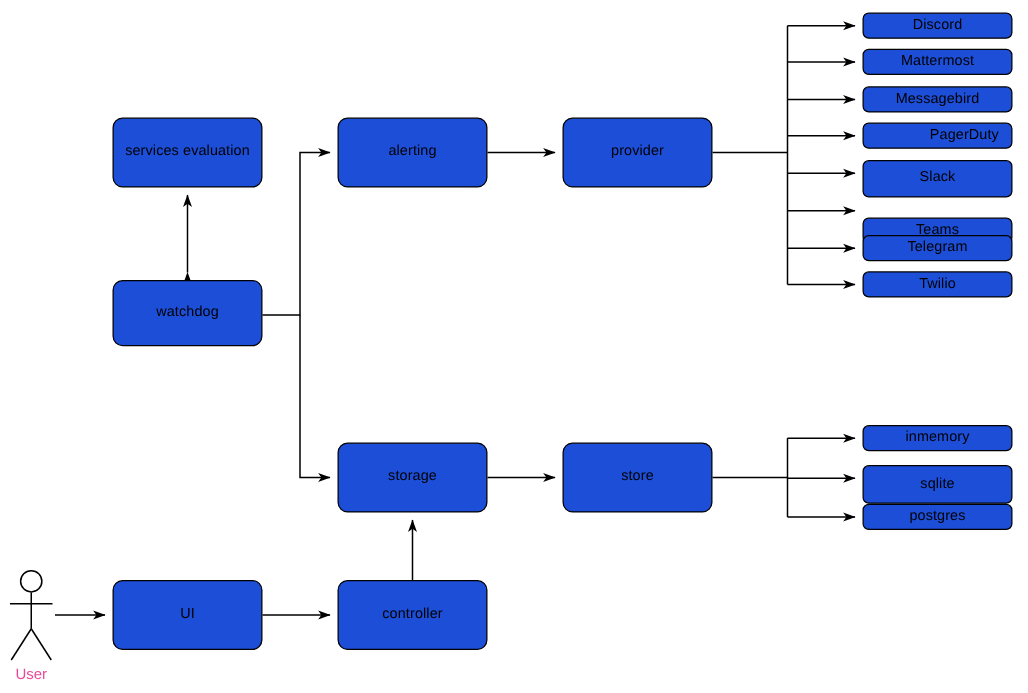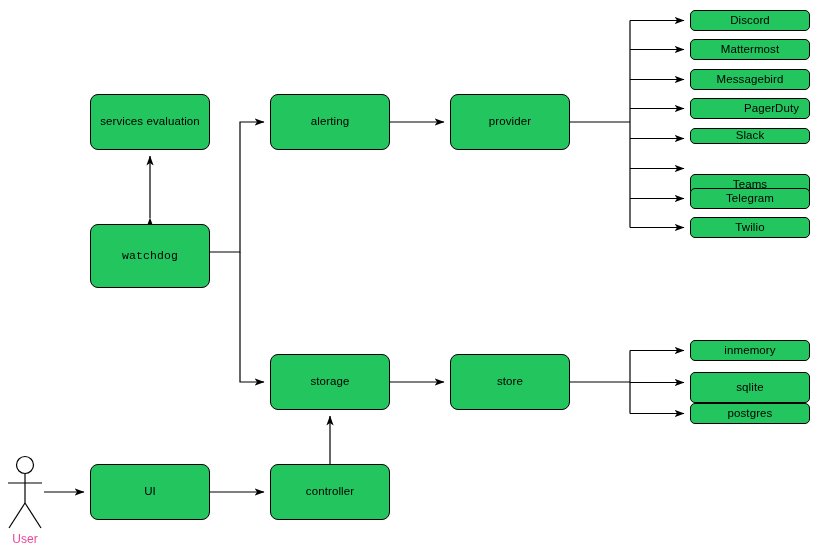--- a/index.html
+++ b/index.html
@@ -22,21 +22,21 @@
     position: absolute;
     left: 0;
     top: 0;
     width: 822px;
     height: 554px;
     pointer-events: none;
   }
   .node {
     position: absolute;
     box-sizing: border-box;
-    background: #22c55e;
+    background: #1d4ed8;
     border: 1px solid #000000;
     border-radius: 8px;
     display: flex;
     align-items: center;
     justify-content: center;
     text-align: center;
     color: #000000;
     font-size: 11.5px;
     line-height: 1.2;
     letter-spacing: 0.1px;
@@ -104,33 +104,33 @@
         <line x1="8" y1="483" x2="42" y2="483"></line>
         <line x1="25" y1="503" x2="9" y2="528"></line>
         <line x1="25" y1="503" x2="41" y2="528"></line>
       </g>
     </g>
   </svg>
 
   <div class="actor-label" style="left:0px; top:532px; width:50px;">User</div>
 
   <div class="node" style="left:90px;  top:94px;  width:120px; height:56px;">services evaluation</div>
-  <div class="node" style="left:90px;  top:224px; width:120px; height:64px;font-family:Liberation Mono, monospace;">watchdog</div>
+  <div class="node" style="left:90px;  top:224px; width:120px; height:53px;">watchdog</div>
   <div class="node" style="left:270px; top:94px;  width:120px; height:56px;">alerting</div>
   <div class="node" style="left:450px; top:94px;  width:120px; height:56px;">provider</div>
   <div class="node" style="left:270px; top:354px; width:120px; height:56px;">storage</div>
   <div class="node" style="left:90px;  top:464px; width:120px; height:56px;">UI</div>
   <div class="node" style="left:450px; top:354px; width:120px; height:56px;">store</div>
   <div class="node" style="left:270px; top:464px; width:120px; height:56px;">controller</div>
 
   <div class="node leaf" style="left:690px; top:10px;  width:120px; height:21px;">Discord</div>
   <div class="node leaf" style="left:690px; top:39px;  width:120px; height:21px;">Mattermost</div>
   <div class="node leaf" style="left:690px; top:69px;  width:120px; height:21px;">Messagebird</div>
   <div class="node leaf" style="left:690px; top:98px;  width:120px; height:21px;padding-left:43px;">PagerDuty</div>
-  <div class="node leaf" style="left:690px; top:128px; width:120px; height:16px;">Slack</div>
+  <div class="node leaf" style="left:690px; top:128px; width:120px; height:30px;">Slack</div>
   <div class="node leaf" style="left:690px; top:174px; width:120px; height:21px;">Teams</div>
   <div class="node leaf" style="left:690px; top:188px; width:120px; height:21px;">Telegram</div>
   <div class="node leaf" style="left:690px; top:217px; width:120px; height:21px;">Twilio</div>
 
   <div class="node leaf" style="left:690px; top:340px; width:120px; height:21px;">inmemory</div>
   <div class="node leaf" style="left:690px; top:372px; width:120px; height:31px;">sqlite</div>
   <div class="node leaf" style="left:690px; top:403px; width:120px; height:21px;">postgres</div>
 
 </div>
 

